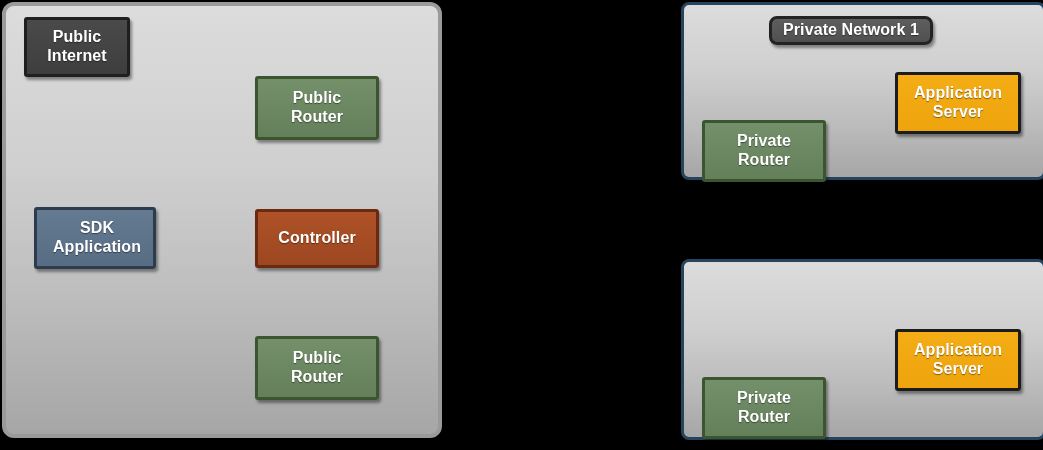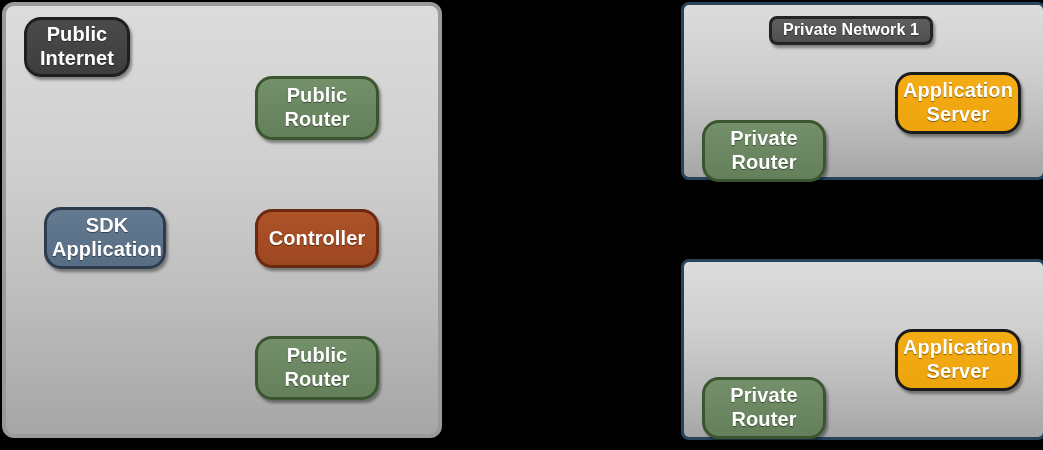--- a/index.html
+++ b/index.html
@@ -59,25 +59,25 @@
   
   .node {
     position: absolute;
     box-sizing: border-box;
     display: flex;
     align-items: center;
     justify-content: center;
     text-align: center;
     color: #ffffff;
     font-weight: bold;
-    font-size: 20px;
+    font-size: 16px;
     line-height: 1.18;
     letter-spacing: 0.1px;
     text-shadow: 0 1px 1px rgba(0,0,0,0.45);
-    border-radius: 17px;
+    border-radius: 3px;
     box-shadow: 2px 3px 3px rgba(0,0,0,0.40);
     padding: 2px 4px;
     user-select: none;
   }
 
   .node-dark {
     background: linear-gradient(to bottom, #4a4a4a 0%, #3e3e3e 100%);
     border: 3px solid #1f1f1f;
   }
   .node-green {
@@ -100,21 +100,21 @@
   .node-label-chip {
     background: linear-gradient(to bottom, #5e5e5e 0%, #505050 100%);
     border: 3px solid #232323;
     border-radius: 8px;
     font-size: 16px;
   }
 
   
   .n-public-internet { left: 18px;  top: 11px;  width: 106px; height: 60px; }
   .n-public-router-1 { left: 249px; top: 70px;  width: 124px; height: 64px; }
-  .n-sdk-application { left: 38px;  top: 201px; width: 122px; height: 62px; padding-left: 8px; }
+  .n-sdk-application { left: 28px;  top: 201px; width: 122px; height: 62px; padding-left: 8px; }
   .n-controller      { left: 249px; top: 203px; width: 124px; height: 59px; }
   .n-public-router-2 { left: 249px; top: 330px; width: 124px; height: 64px; }
 
   
   .n-net-title    { left: 85px;  top: 11px;  width: 164px; height: 29px; }
   .n-priv-router  { left: 18px;  top: 67px;  width: 124px; height: 62px; margin-top: 48px; }
   .n-app-server   { left: 211px; top: 67px;  width: 126px; height: 62px; }
   .node-text { display: block; white-space: pre-line; }
 </style>
 </head>

